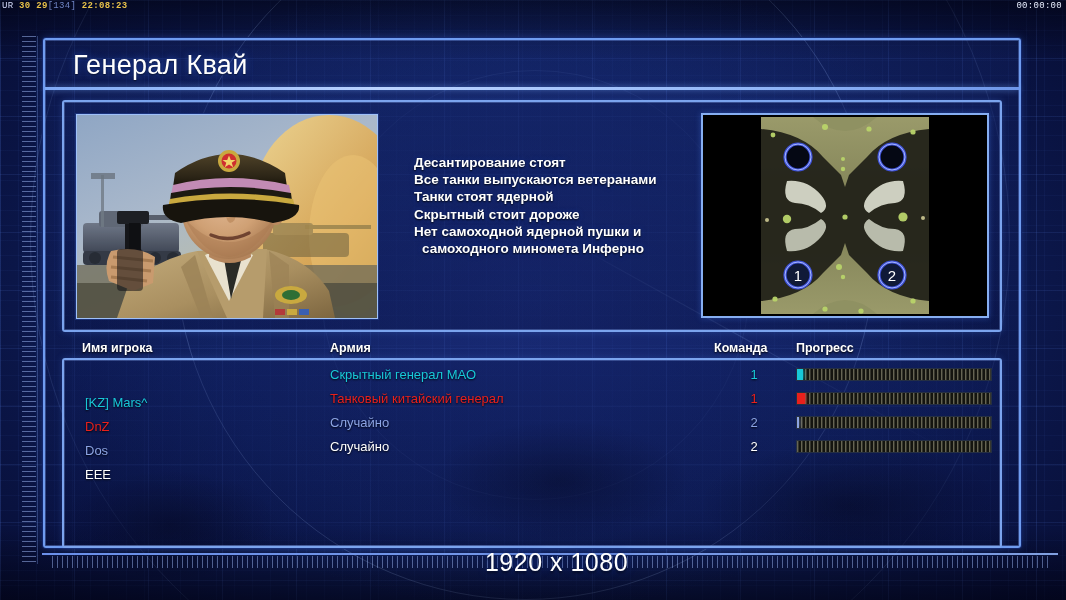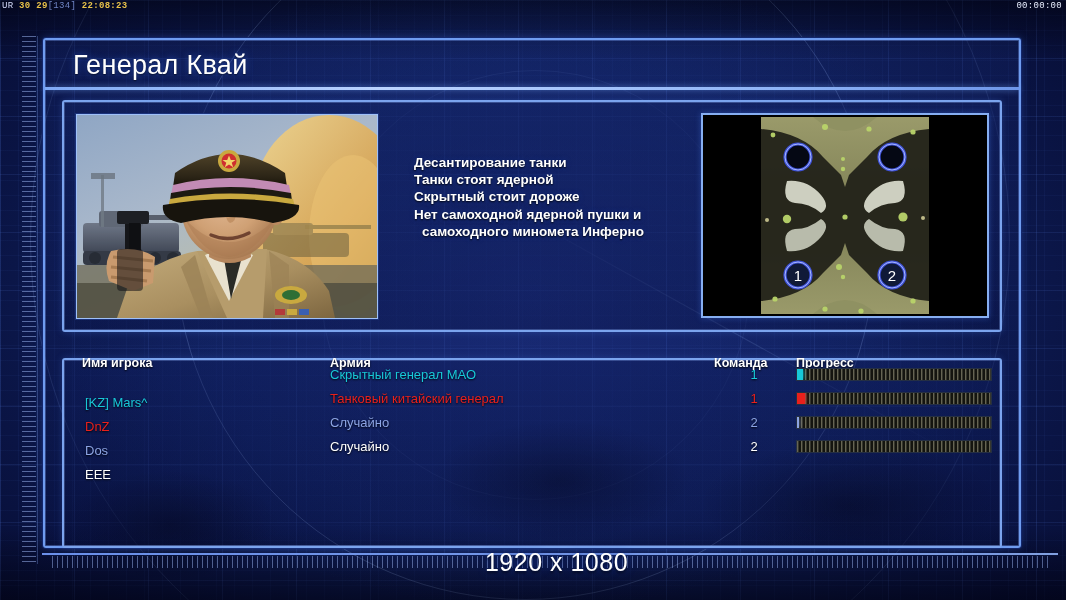--- a/index.html
+++ b/index.html
@@ -225,21 +225,21 @@
   .col-headers {
     position: absolute;
     left: 62px; top: 338px;
     width: 940px; height: 20px;
     z-index: 14;
     color: #ffffff;
     font-size: 12.5px;
     font-weight: bold;
     text-shadow: 0 1px 2px rgba(0,0,0,0.95);
   }
-  .col-headers span { position: absolute; top: 18px; white-space: nowrap; }
+  .col-headers span { position: absolute; top: 3px; white-space: nowrap; }
   .h-name { left: 20px; }
   .h-army { left: 268px; }
   .h-team { left: 652px; }
   .h-prog { left: 734px; }
 
   .rows {
     position: absolute;
     left: 62px; top: 364px;
     width: 940px;
     z-index: 14;
@@ -446,21 +446,22 @@
           <path d="M 34 136 Q 26 150 32 166 L 56 176 L 76 168 L 78 142 Q 60 130 34 136 Z" fill="#c99a6e"></path>
           <path d="M 36 142 L 76 146" stroke="#a87c52" stroke-width="3" fill="none"></path>
           <path d="M 34 152 L 74 156" stroke="#a87c52" stroke-width="3" fill="none"></path>
           <path d="M 34 162 L 70 166" stroke="#a87c52" stroke-width="3" fill="none"></path>
           <rect x="40" y="134" width="26" height="42" rx="4" fill="#101114" opacity="0.55"></rect>
         </g>
       </svg>
     </div>
 
     <div class="desc">
-      <div class="line">Десантирование танки</div>
+      <div class="line">Десантирование стоят</div>
+      <div class="line">Все танки выпускаются ветеранами</div>
       <div class="line">Танки стоят ядерной</div>
       <div class="line">Скрытный стоит дороже</div>
       <div class="line">Нет самоходной ядерной пушки и</div>
       <div class="line indent">самоходного миномета Инферно</div>
     </div>
 
     <div class="minimap-wrap">
       <svg width="284" height="201" viewBox="0 0 284 201">
         <defs>
           <linearGradient id="terr" x1="0" y1="0" x2="0" y2="1">

